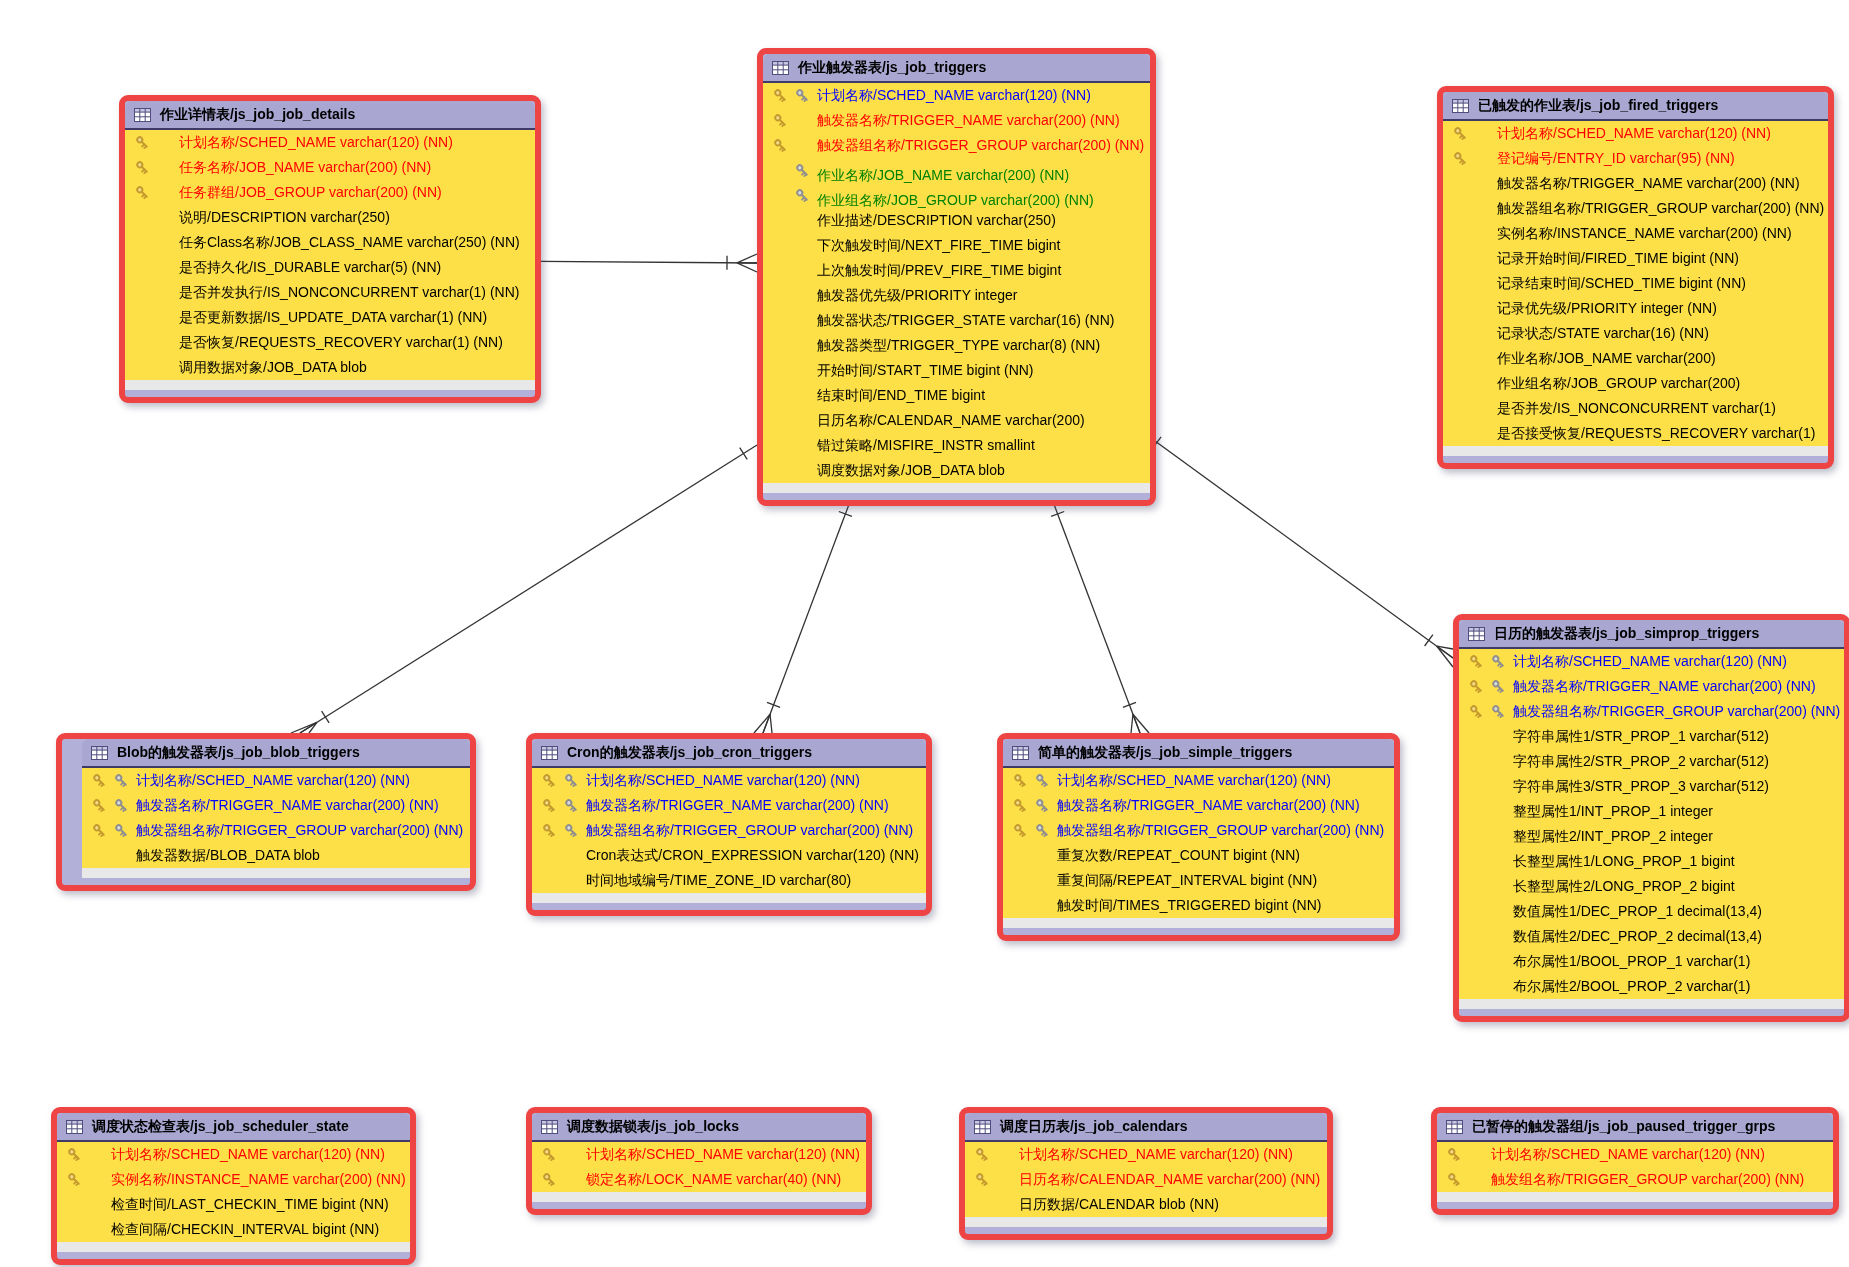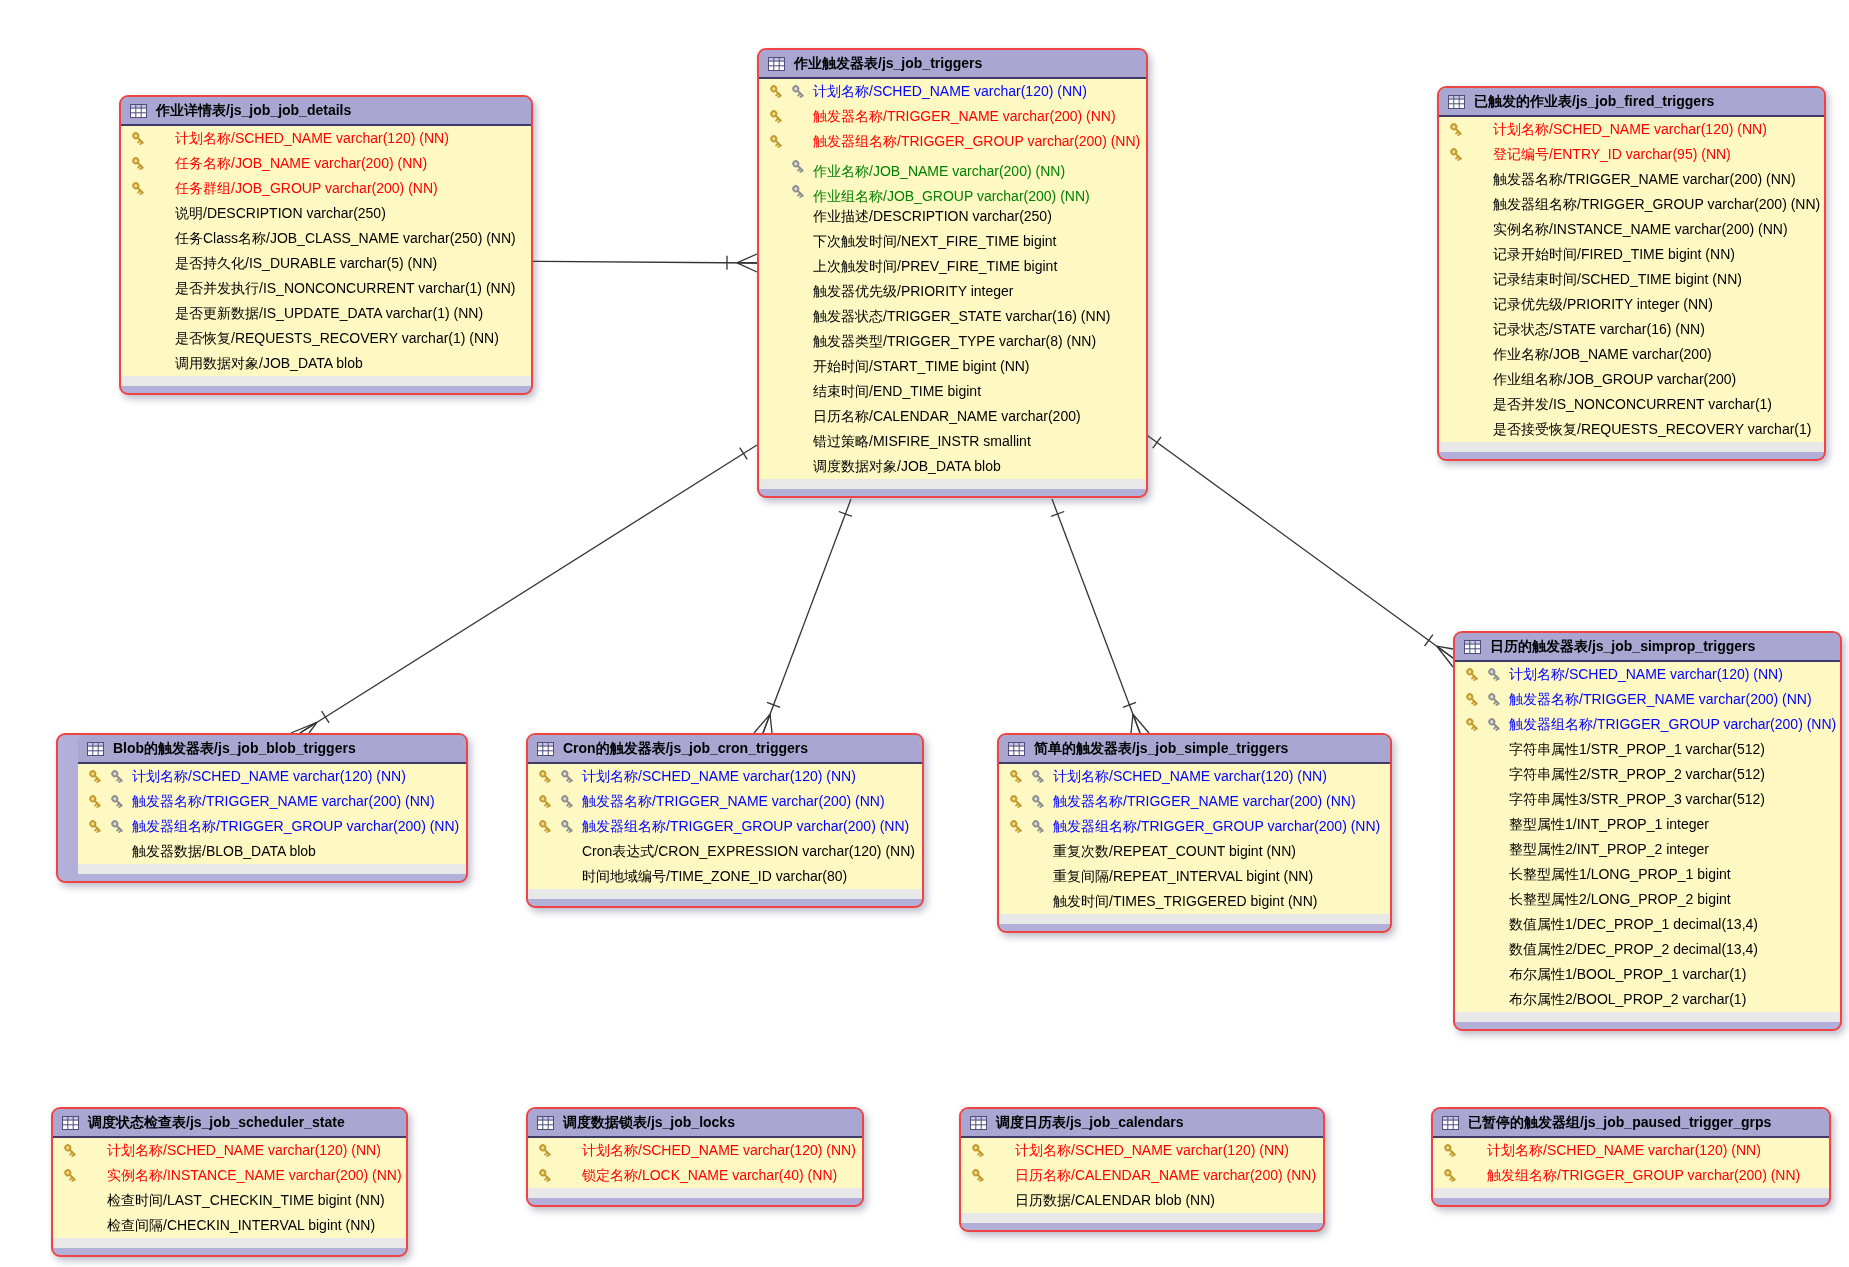--- a/index.html
+++ b/index.html
@@ -8,39 +8,39 @@
     width:1849px;height:1267px;
     background:#ffffff;
     font-family:"Liberation Sans","DejaVu Sans",sans-serif;
     overflow:hidden;
   }
   #rel-layer{position:absolute;left:0;top:0;z-index:1;}
   .ertable{
     position:absolute;
     z-index:2;
     background:#b2b0d8;
-    border:2px solid #ef4444;
+    border:6px solid #ef4444;
     border-radius:9px;
     padding-bottom:7px;
     box-shadow:3px 4px 7px rgba(70,70,105,0.35);
   }
   .thead{
     height:29px;
     background:#a9a7d2;
     border-radius:7px 7px 0 0;
     border-bottom:2px solid #3e3b68;
     display:flex;align-items:center;
     padding-left:9px;gap:9px;
     box-sizing:border-box;
   }
   .ttitle{
     font-size:14px;font-weight:700;color:#000;
     white-space:nowrap;
   }
-  .tbody{background:#fef9c3;text-align:center;}
+  .tbody{background:#fde047;text-align:center;}
   .tstrip{height:10px;background:#e8e8e8;}
   .frow{
     position:relative;height:25px;
     display:flex;align-items:center;
     padding-left:54px;box-sizing:border-box;
   }
   .frow .k1{position:absolute;left:9px;top:4px;width:17px;height:17px;}
   .frow .k2{position:absolute;left:31px;top:4px;width:17px;height:17px;}
   .ftext{font-size:14px;white-space:nowrap;line-height:25px;}
   .c-red{color:#ff0000;}
@@ -343,21 +343,21 @@
         </div>
         <div class="frow">
           <span class="ftext c-black">是否并发/IS_NONCONCURRENT varchar(1)</span>
         </div>
         <div class="frow">
           <span class="ftext c-black">是否接受恢复/REQUESTS_RECOVERY varchar(1)</span>
         </div>
       </div>
       <div class="tstrip"></div>
     </div>
-    <div class="ertable" style="left: 1453px; top: 614px; width: 385px; margin-top: 17px;">
+    <div class="ertable" style="left: 1453px; top: 614px; width: 385px;">
       <div class="thead">
         <span style="display: inline-flex;">
           <svg width="17" height="14" viewBox="0 0 17 14">
             <rect x="0.5" y="0.5" width="16" height="13" fill="#ffffff" stroke="#504d7e"></rect>
             <rect x="0.5" y="0.5" width="16" height="3.6" fill="#c7c5e2" stroke="#504d7e"></rect>
             <line x1="5.8" y1="0.5" x2="5.8" y2="13.5" stroke="#504d7e"></line>
             <line x1="11.2" y1="0.5" x2="11.2" y2="13.5" stroke="#504d7e"></line>
             <line x1="0.5" y1="8.8" x2="16.5" y2="8.8" stroke="#504d7e"></line>
           </svg>
         </span>

